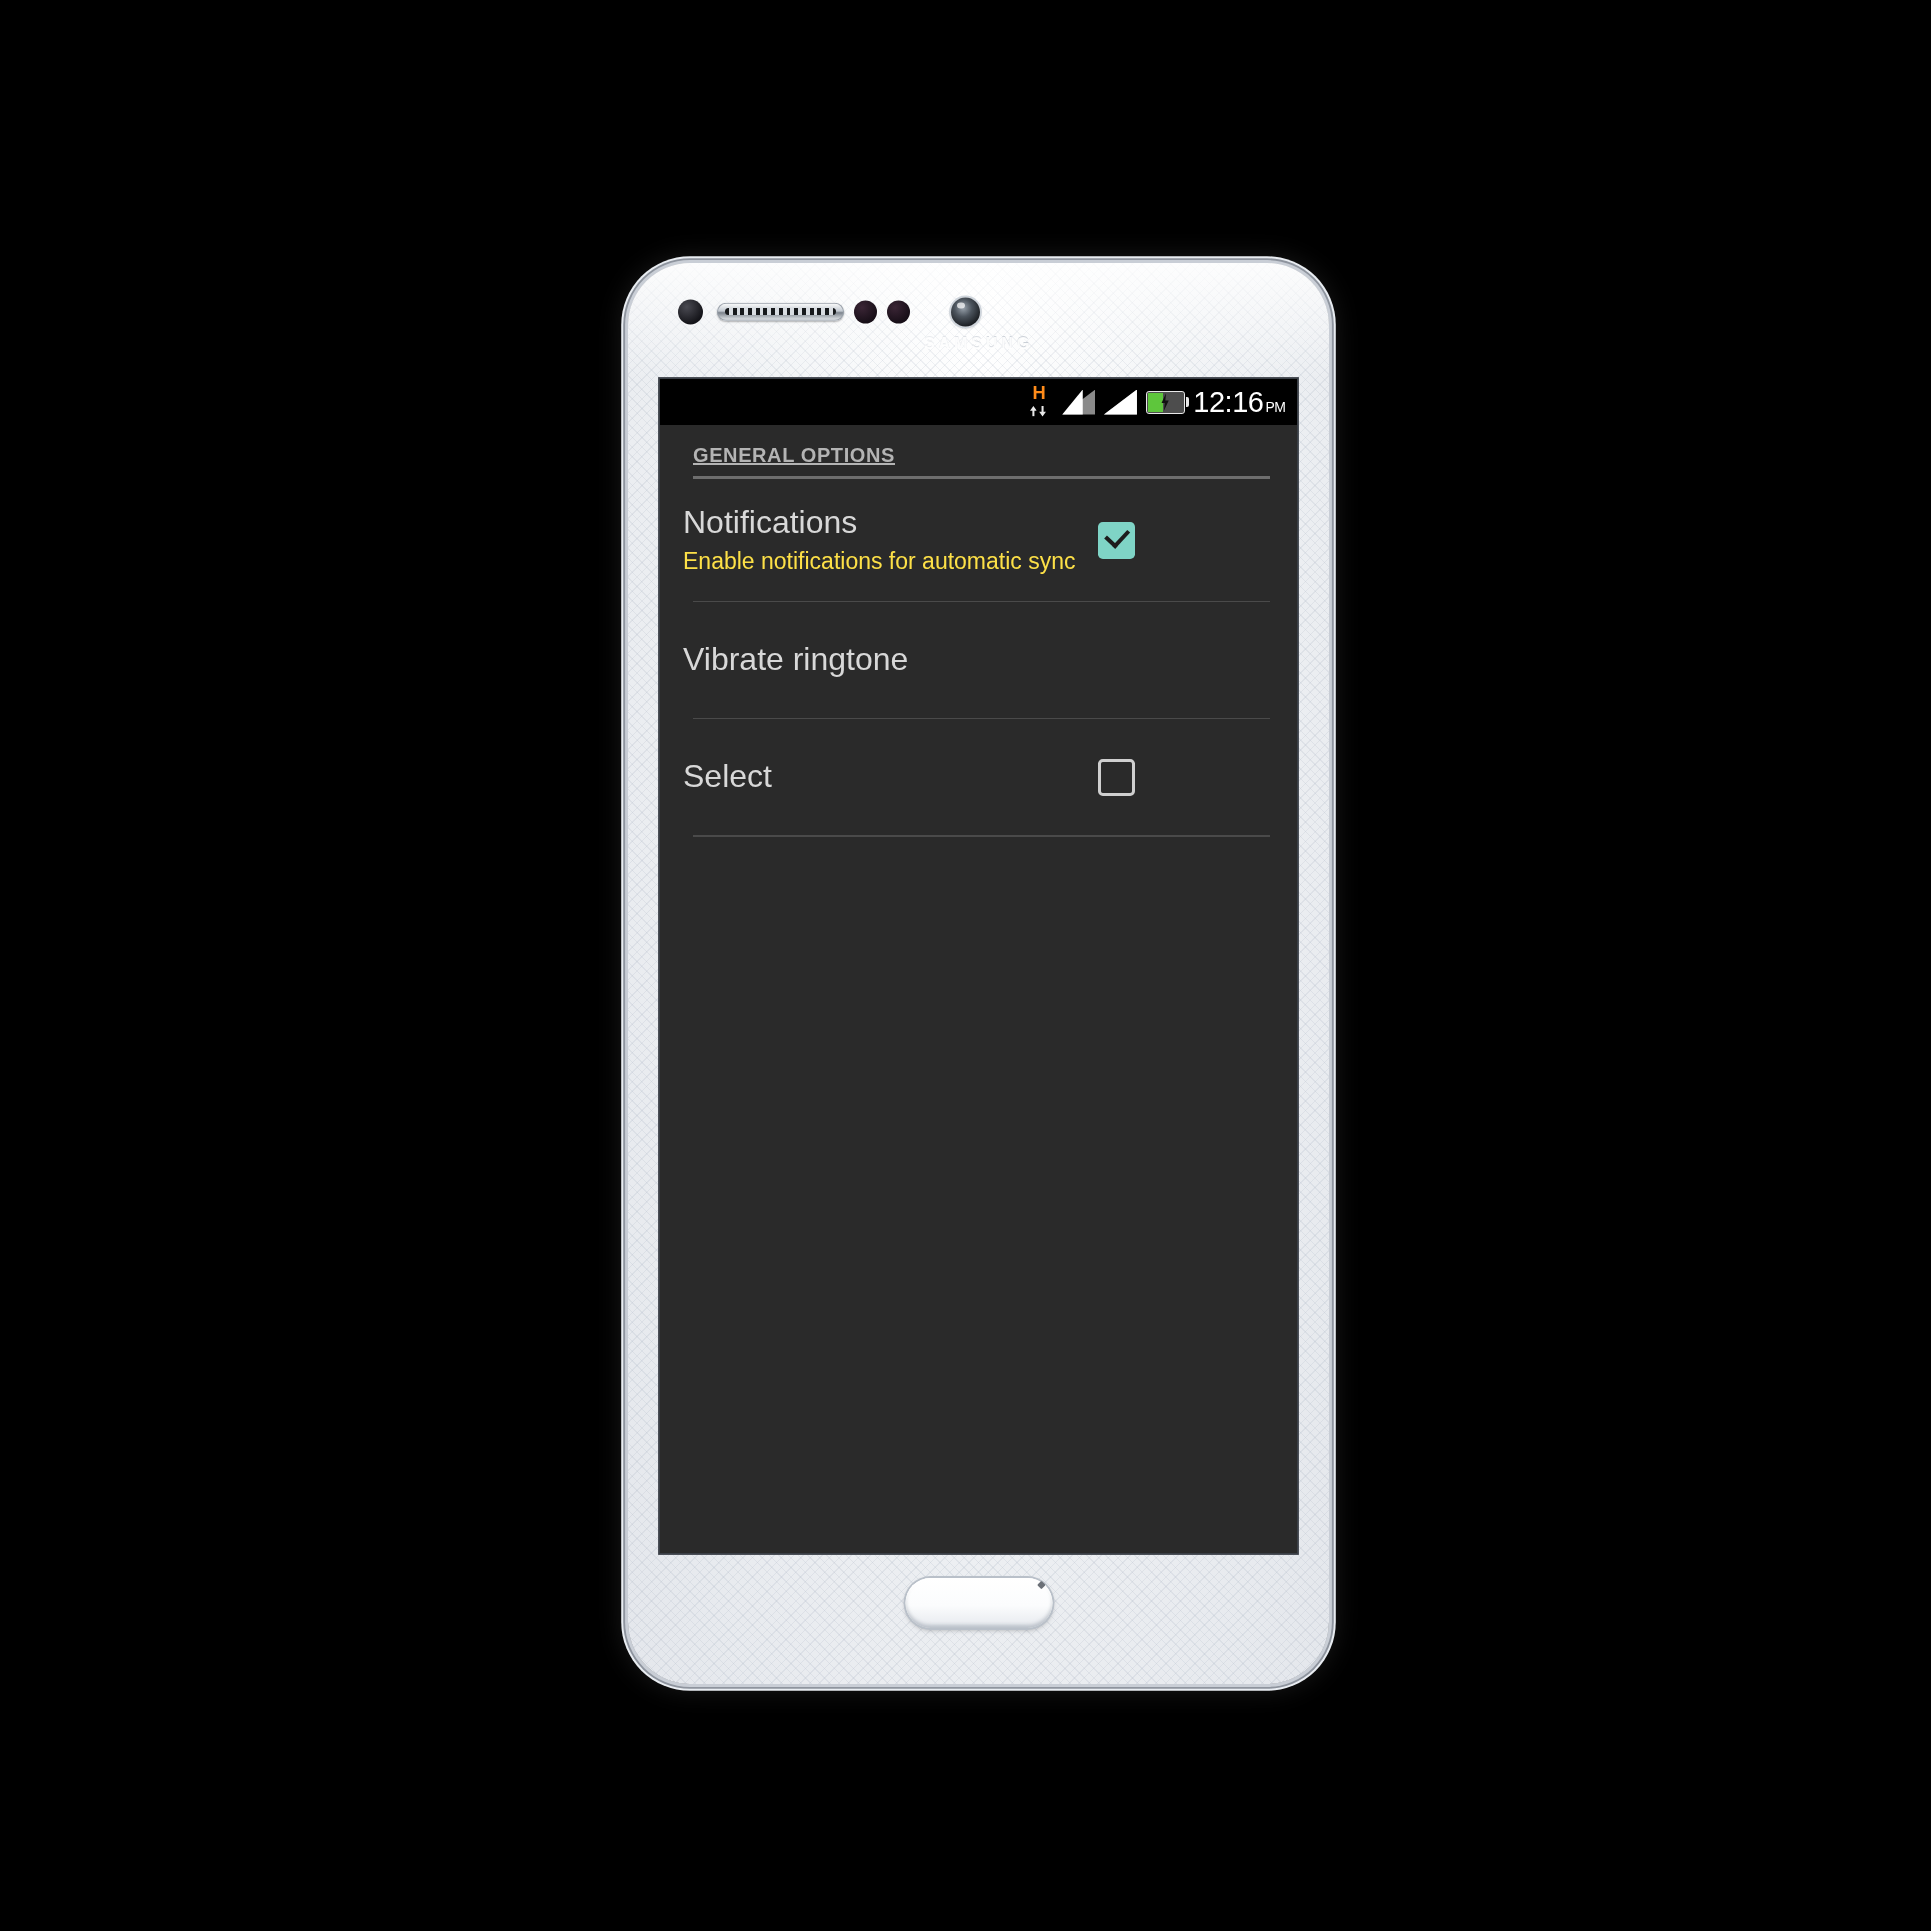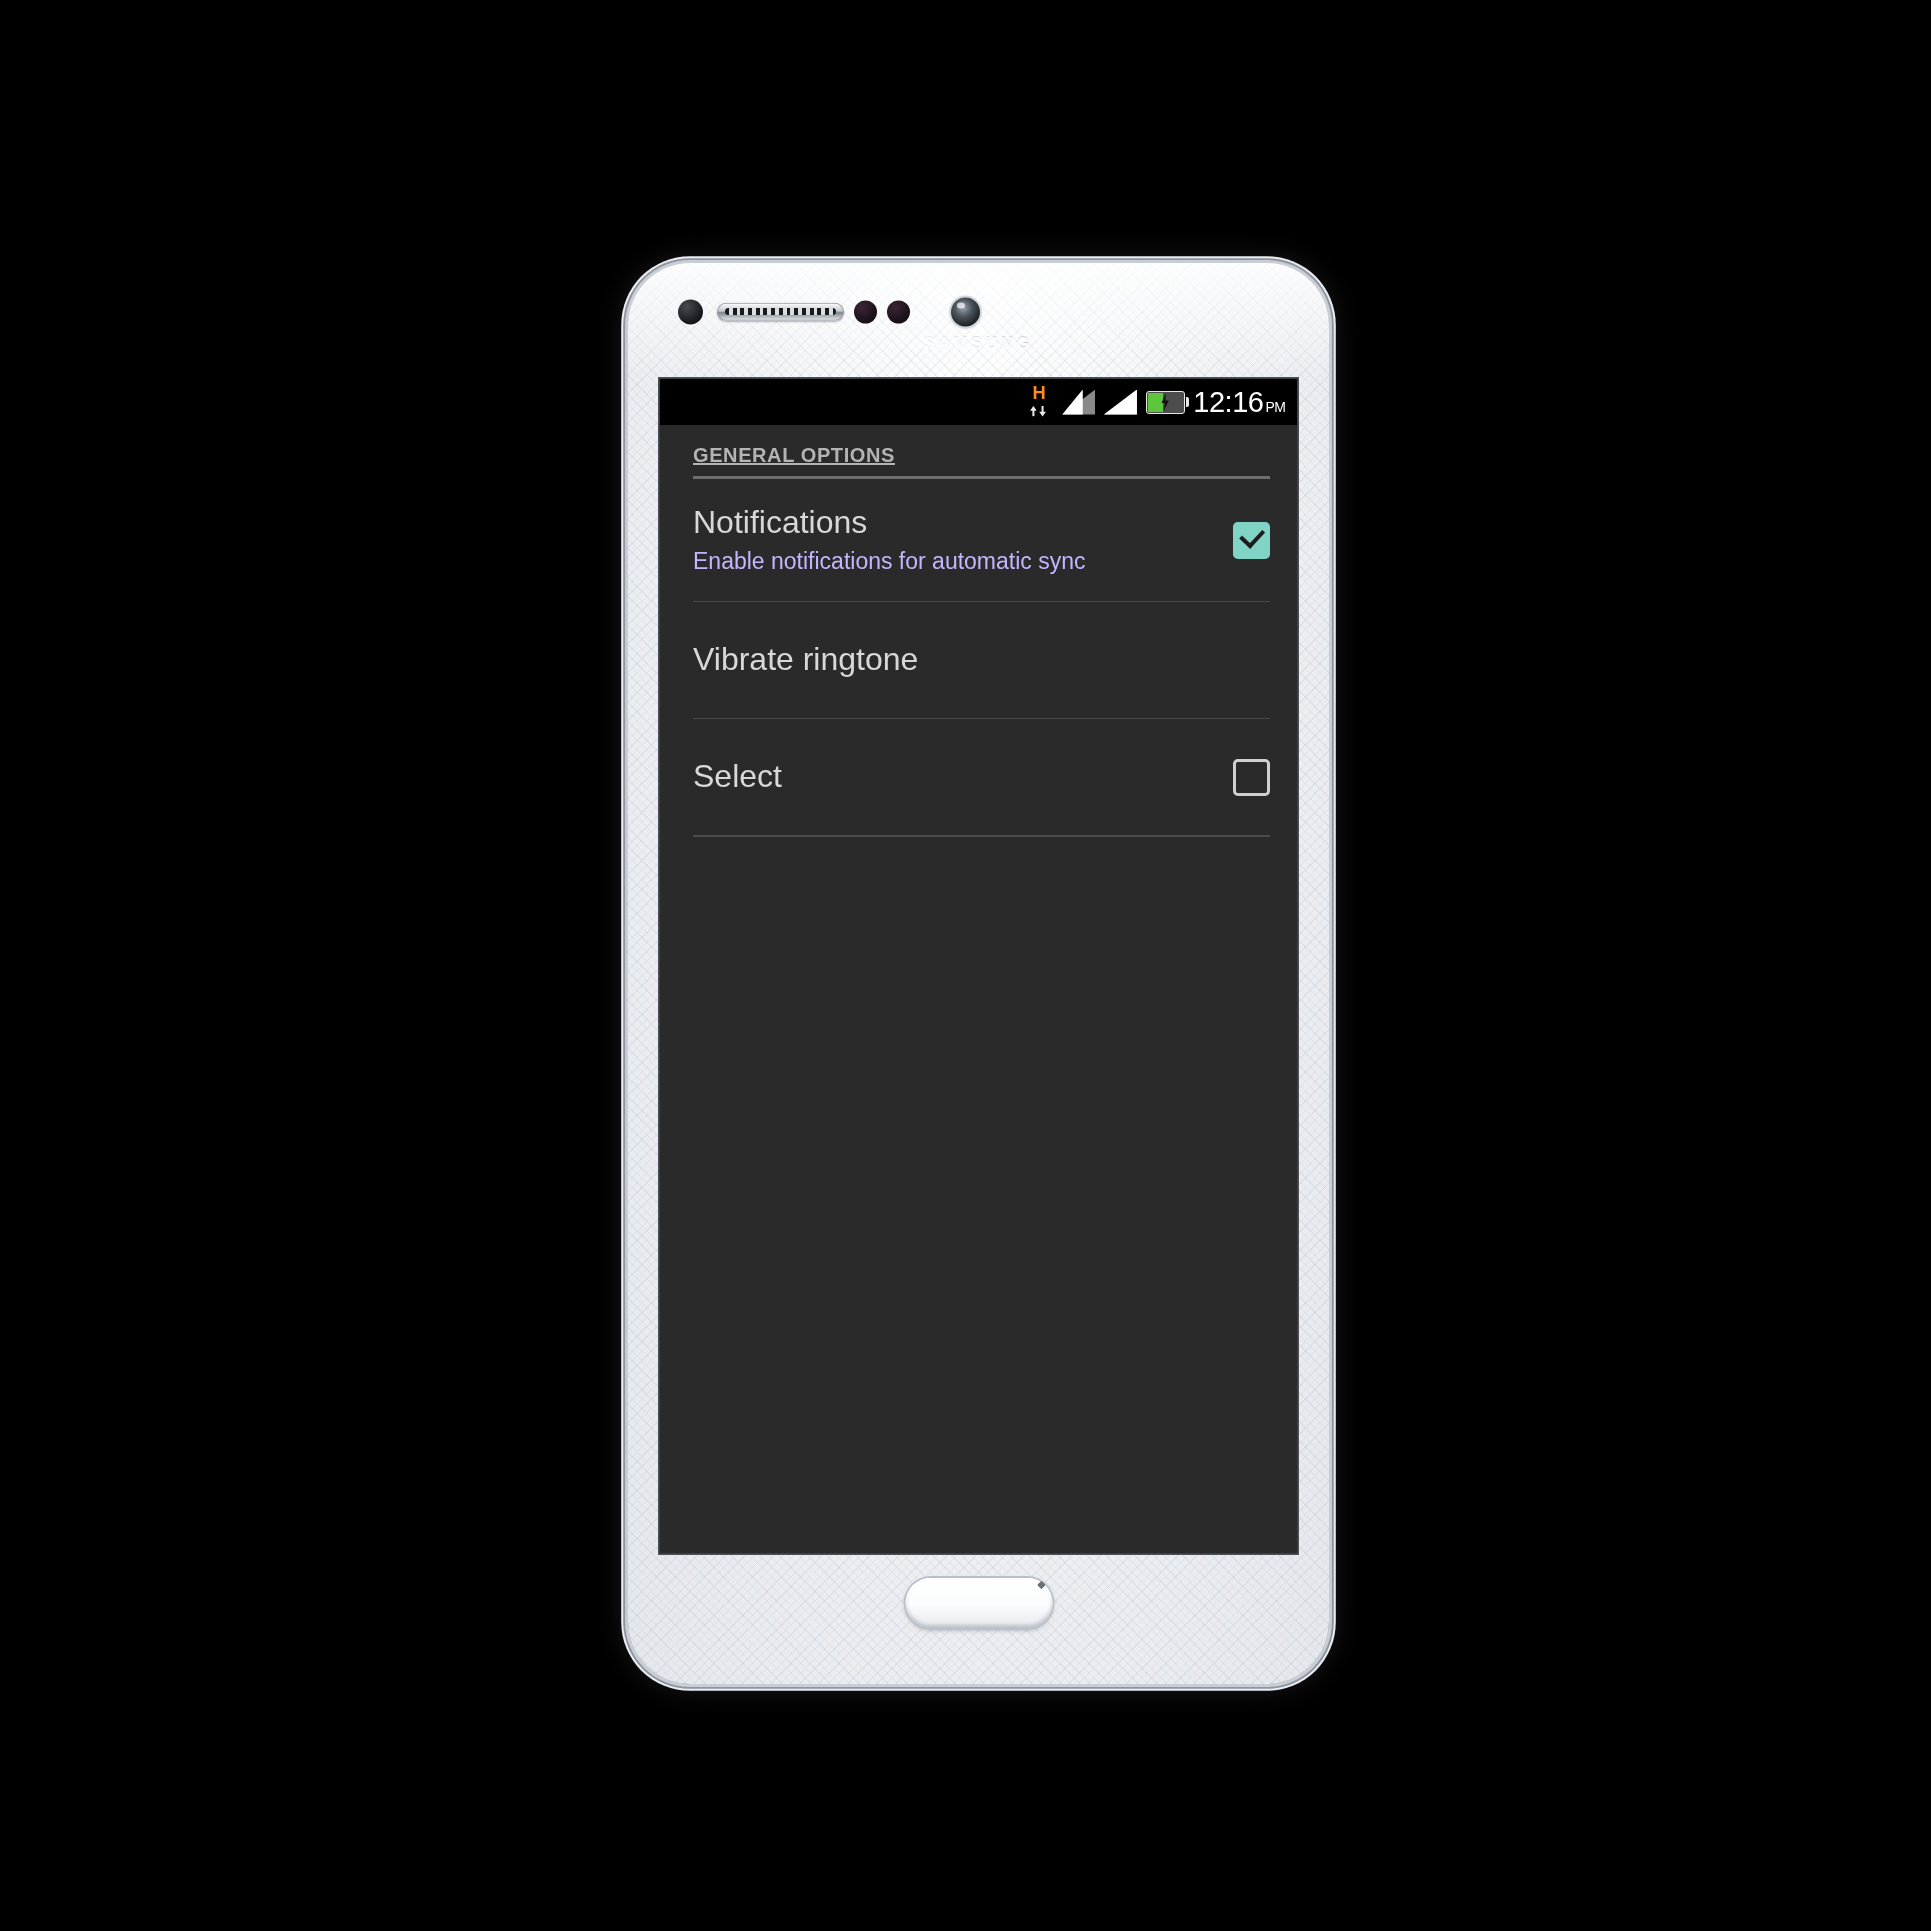--- a/index.html
+++ b/index.html
@@ -168,27 +168,26 @@
   .section-header .label {
     color:#b4b4b4; font-size:20px; font-weight:bold; letter-spacing:0.6px;text-decoration:underline;
   }
   .header-rule {
     height:2.9px; background:#6e6e6e; margin:0 27px 0 33px;
   }
 
   .row {
     position:relative;
     display:flex; align-items:center;
-    padding:0 27px 0 33px;
+    padding:0 27px 0 23px;
     min-height:116px;
-    justify-content:space-between;
   }
   .row .texts { flex:1; padding:25px 0; max-width:415px; }
   .row .title { color:#d8d8d8; font-size:32px; font-weight:400; line-height:1.18; }
-  .row .summary { color:#c4b5fd; font-size:23px; line-height:1.25; margin-top:5.8px; }
+  .row .summary { color:#fde047; font-size:23px; line-height:1.25; margin-top:5.8px; }
   .row-sep { height:1px; background:#4a4a4a; margin:0 27px 0 33px; }
 
   .cb { width:37px; height:37px; flex:0 0 37px; position:relative; }
   .cb.off {
     border:3.9px solid #cfcfcf; border-radius:4.8px; background:transparent;
   }
   .cb.on {
     background:#7fd4c6; border-radius:4.8px;
   }
   .cb.on::after{

